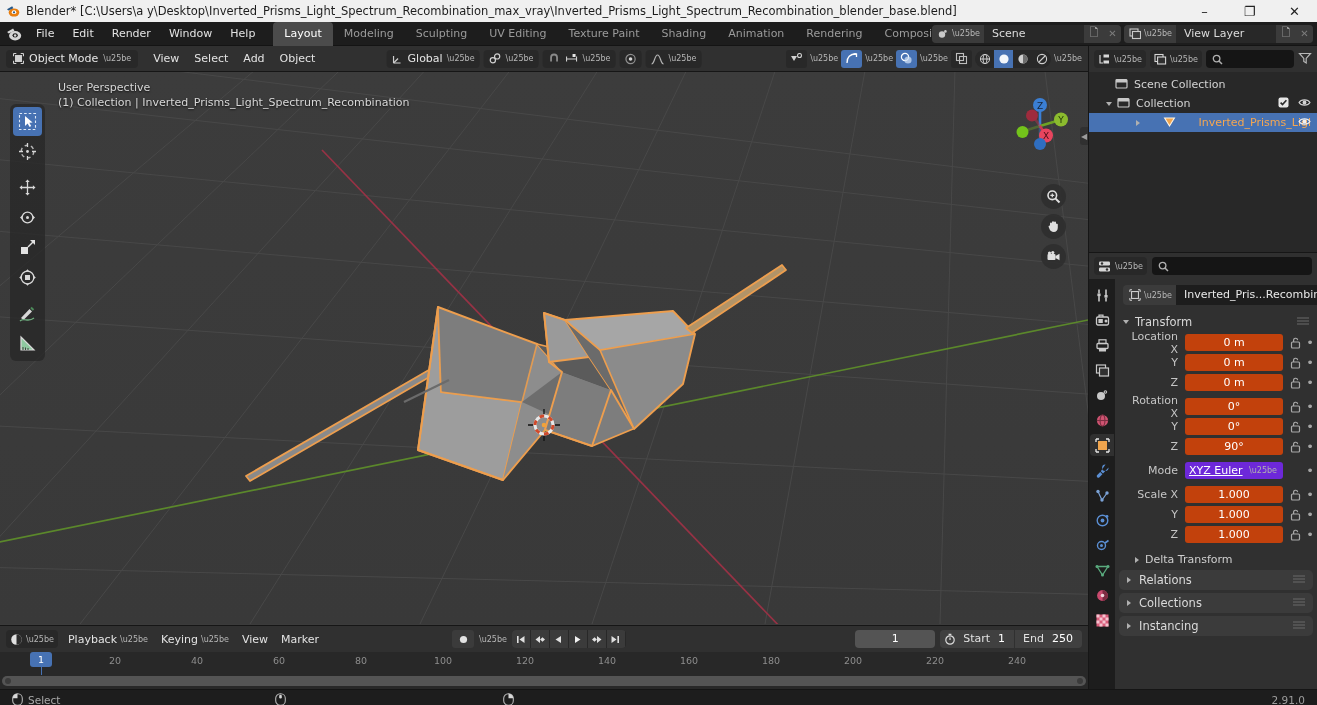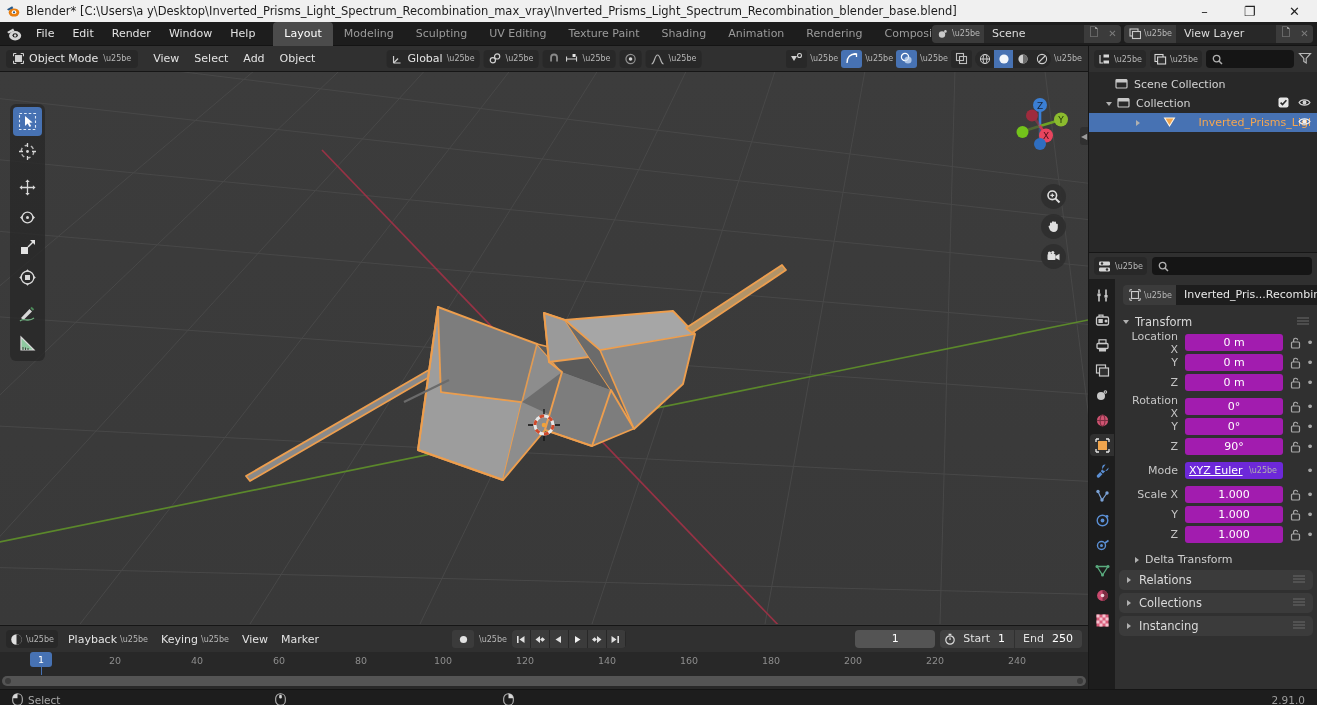--- a/index.html
+++ b/index.html
@@ -157,21 +157,21 @@
   .idrow-name{flex:1;background:#1d1d1d;height:20px;line-height:20px;padding:0 8px;
     font-size:11px;color:#e8e8e8;border-radius:0 4px 4px 0;}
   .panel-h{display:flex;align-items:center;gap:6px;padding:4px 8px;font-size:11.5px;
     color:#d8d8d8;position:relative;}
   .panel-hdr{display:flex;align-items:center;gap:8px;padding:3px 8px;font-size:11.5px;
     color:#dadada;position:relative;background:#3b3b3b;border-radius:5px;margin:0 4px 3px;}
   .grip{position:absolute;right:8px;top:50%;transform:translateY(-50%);width:12px;}
   .grip i{display:block;height:1px;background:#6a6a6a;margin-bottom:2px;}
   .frow{display:flex;align-items:center;height:19px;margin-bottom:1px;padding-left:8px;}
   .flabel{width:62px;text-align:right;padding-right:7px;font-size:11px;color:#c5c5c5;}
-  .fval{flex:1;background:#a21caf;border-radius:3px;height:17px;line-height:17px;
+  .fval{flex:1;background:#c2410c;border-radius:3px;height:17px;line-height:17px;
     text-align:center;font-size:11px;color:#fff;margin-right:4px;}
   .fval.dark{background:#6d28d9;text-align:left;padding-left:4px;position:relative;text-decoration:underline;}
   .fval.dark .dd{position:absolute;right:6px;top:0;font-size:8px;color:#b0b0b0;}
   .fic{width:16px;display:flex;align-items:center;justify-content:center;}
   .fdot{width:14px;display:flex;align-items:center;justify-content:center;
     font-size:13px;color:#a5a5a5;}
   .sub-h{display:flex;align-items:center;gap:6px;padding:4px 8px 4px 20px;font-size:11px;
     color:#cfcfcf;}
   .gap{height:4px;}
 
@@ -447,20 +447,22 @@
 
         <g transform="translate(544,353)">
           <circle r="9" fill="none" stroke="#e8e8e8" stroke-width="3"></circle>
           <circle r="9" fill="none" stroke="#d04a2c" stroke-width="3" stroke-dasharray="4.7 4.7"></circle>
           <circle r="2.3" fill="#f0a23a"></circle>
           <path d="M0 -16 V-11 M0 11 V16 M-16 0 H-11 M11 0 H16" stroke="#111" stroke-width="1.3"></path>
         </g>
       </svg>
 
       <div class="vp-overlay-text">
+        <div>User Perspective</div>
+        <div>(1) Collection | Inverted_Prisms_Light_Spectrum_Recombination</div>
       </div>
 
       <div class="vp-tools">
         <div class="tool active">
           <svg width="19" height="19" viewBox="0 0 19 19">
               <rect x="1.5" y="1.5" width="16" height="16" fill="none" stroke="#dfe9f7" stroke-width="1.1" stroke-dasharray="2.6 2"></rect>
               <path d="M7 4 L7 14 L9.6 11.4 L11.6 15 L13.2 14.1 L11.3 10.7 L14.6 10.6 Z" fill="#fff"></path>
             </svg>
         </div>
         <div class="tool">

